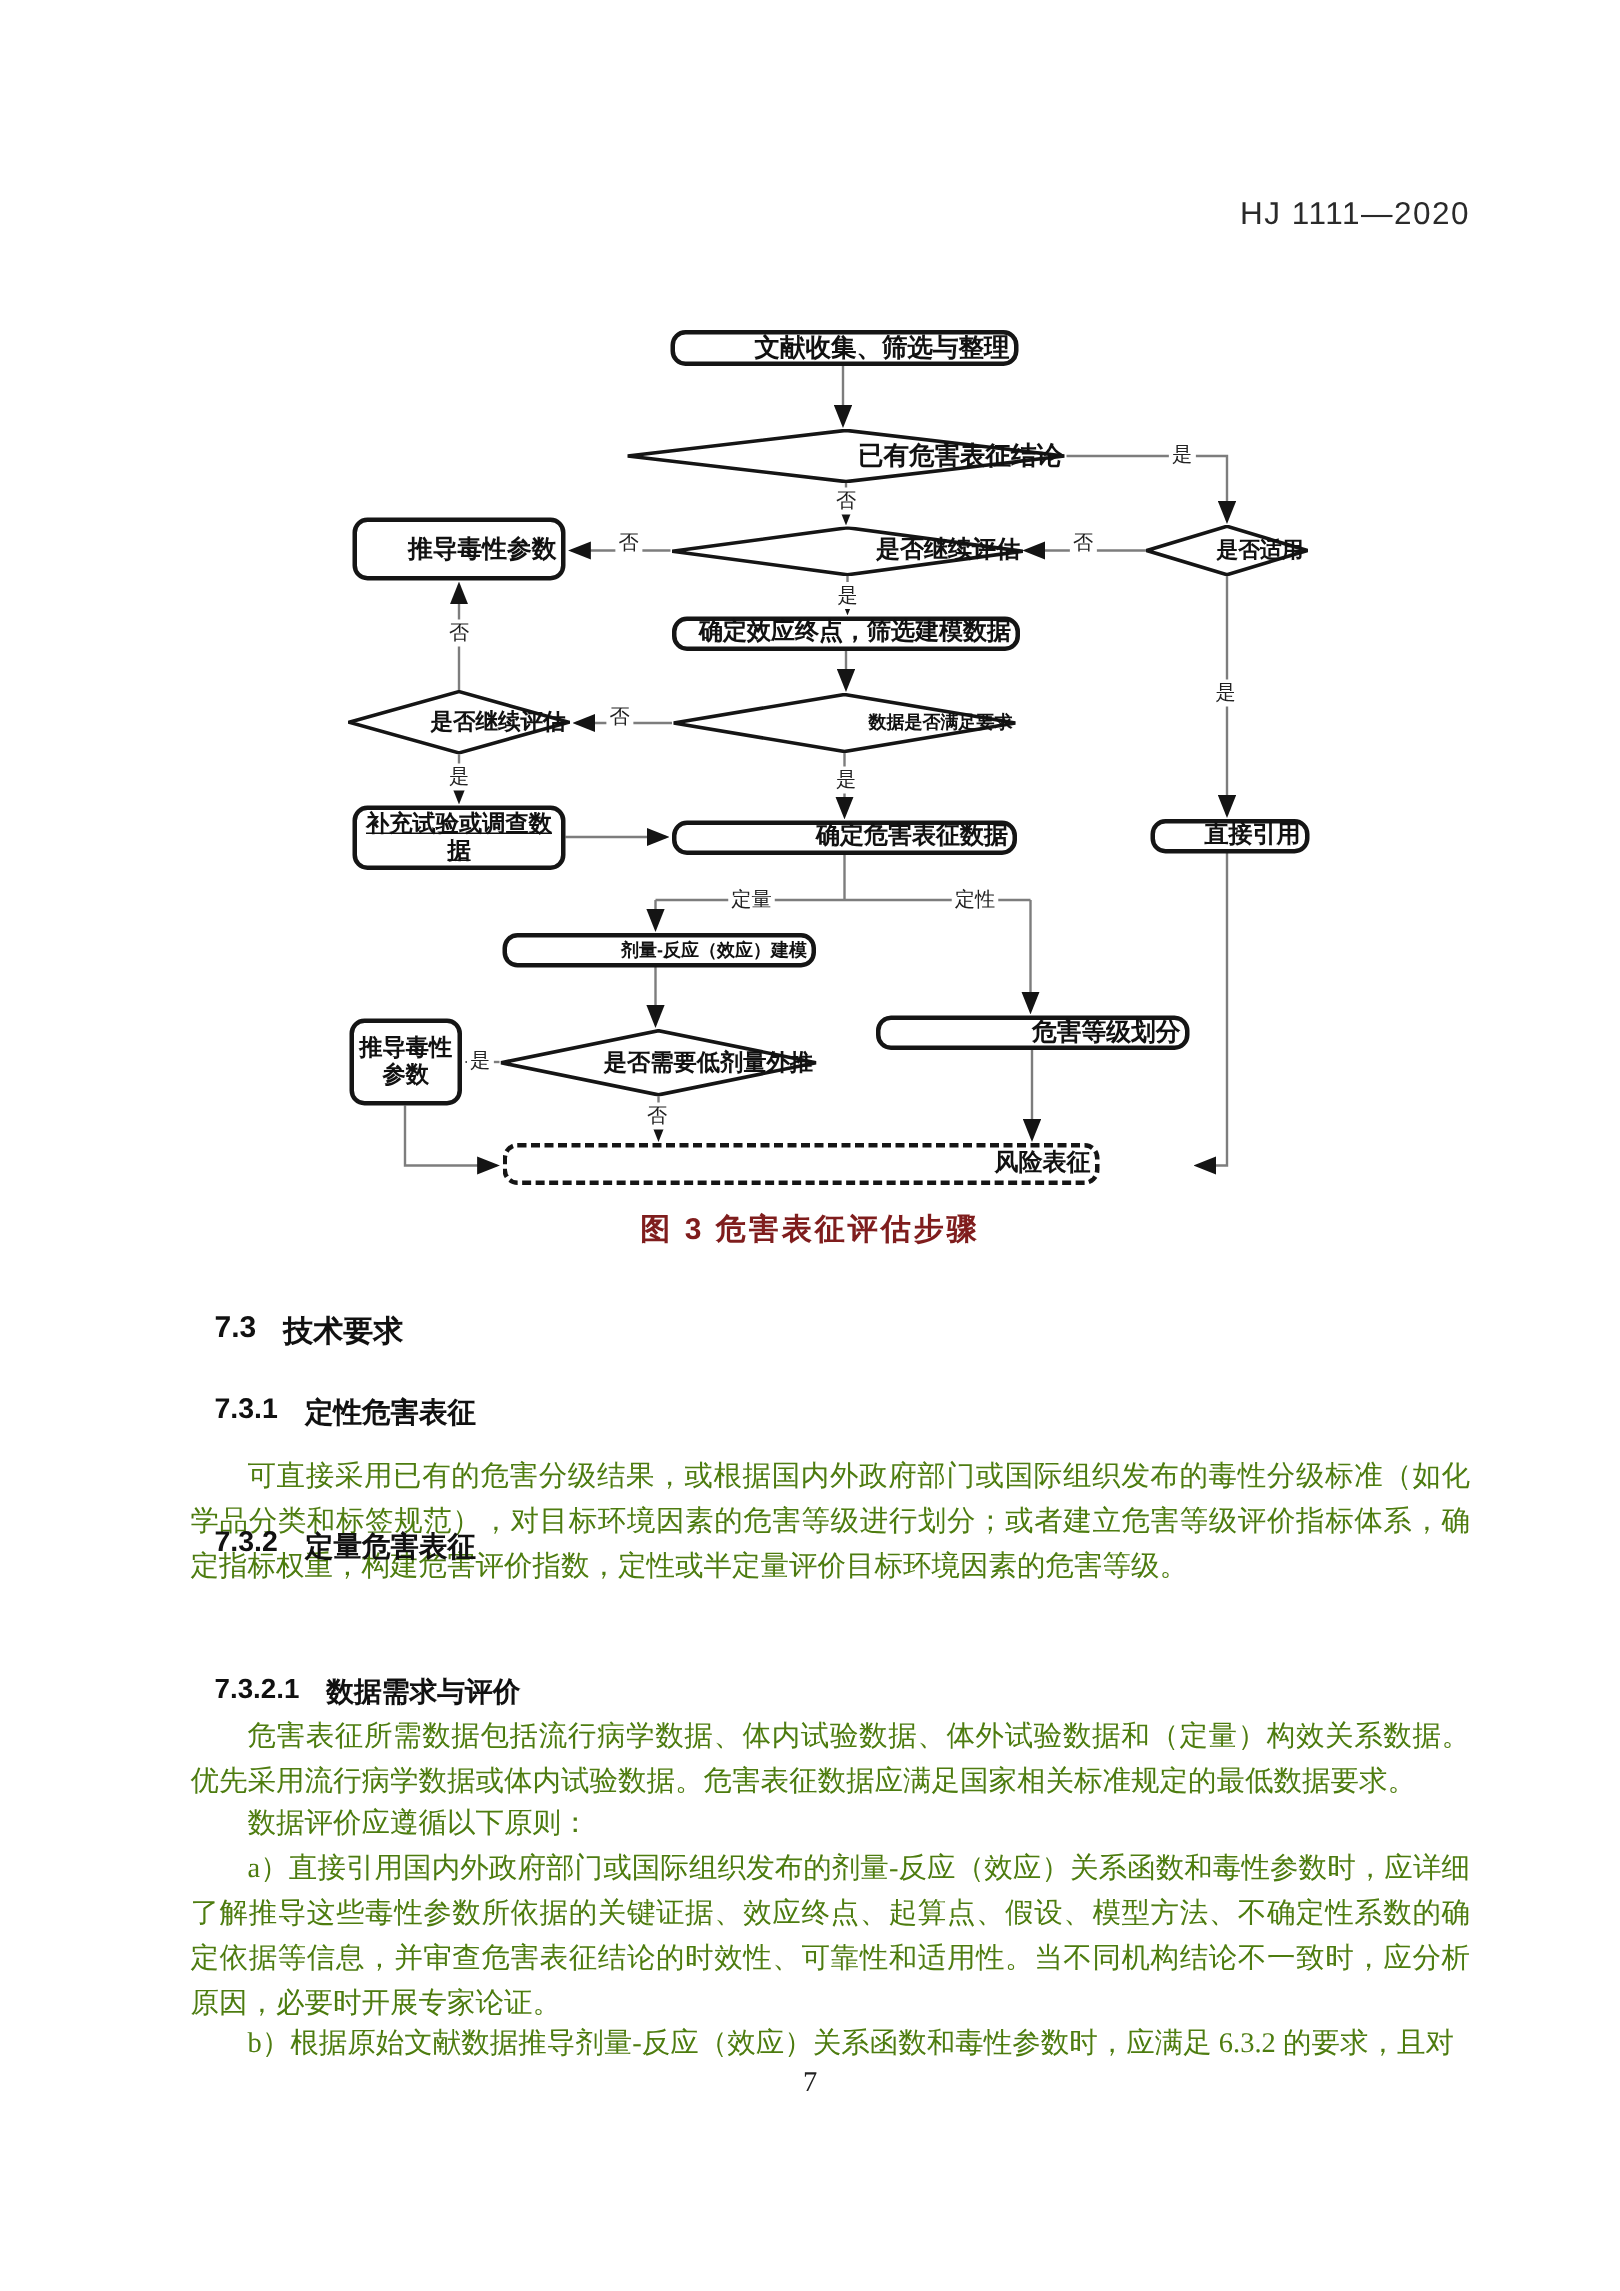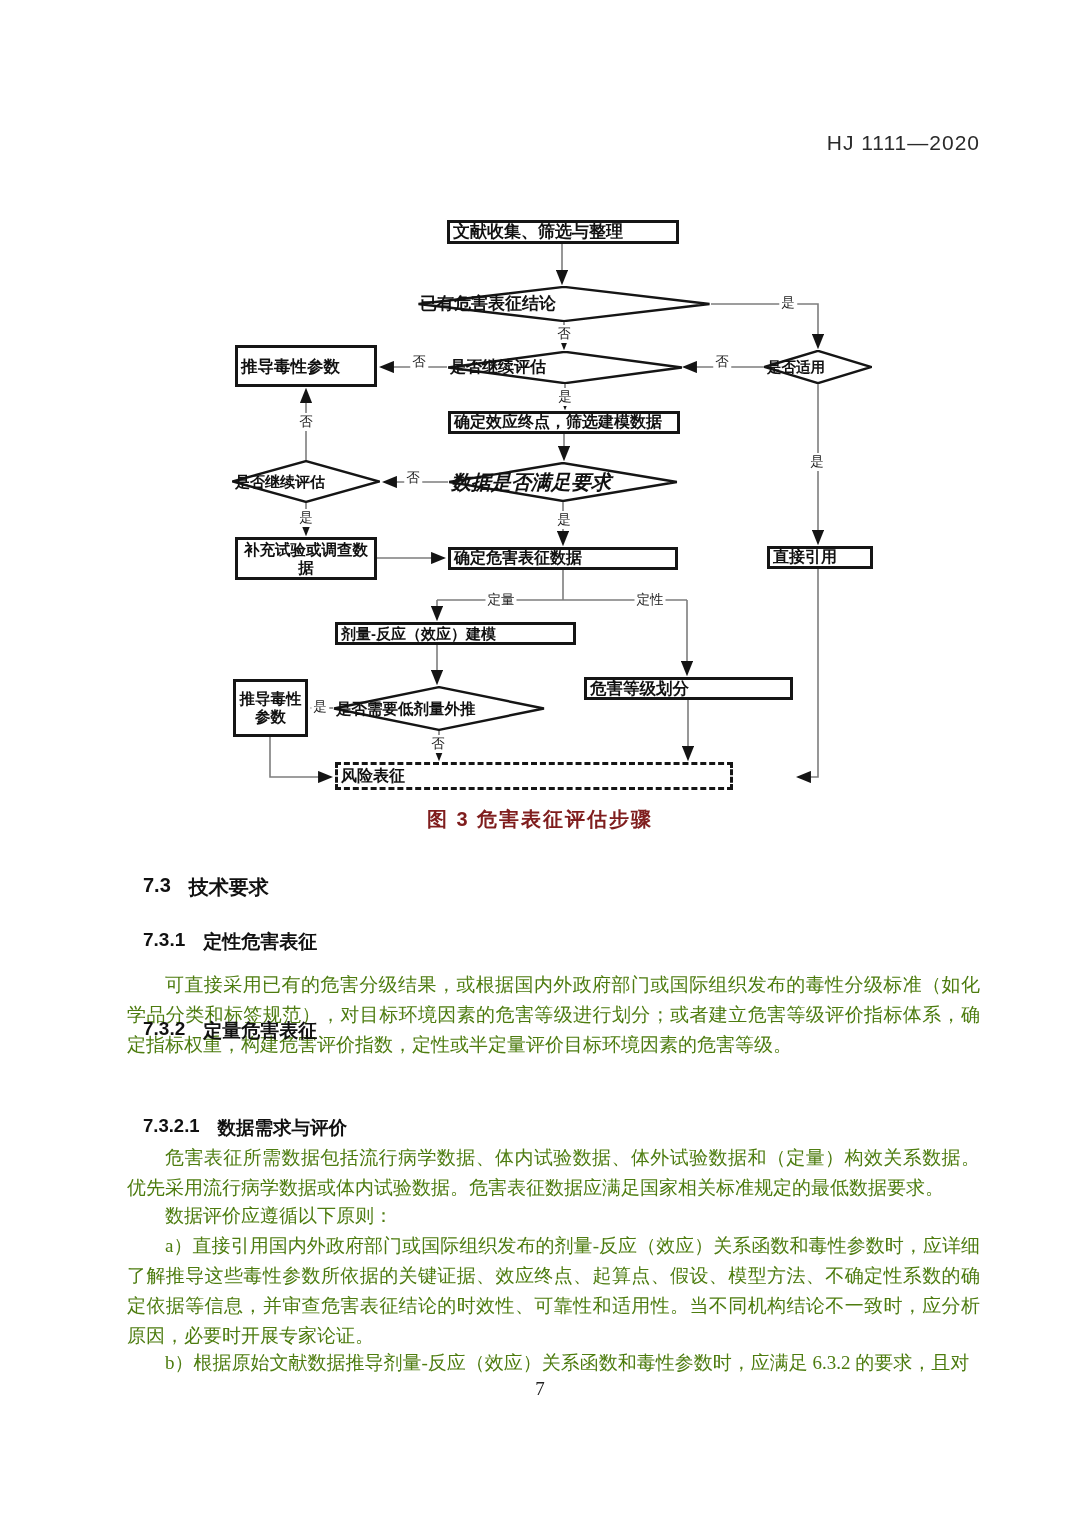--- a/index.html
+++ b/index.html
@@ -15,23 +15,24 @@
   .doc-header{
     position:absolute;top:131px;right:100px;
     font-size:21px;letter-spacing:1px;color:#2a2a2a;
     font-family:"Liberation Sans","DejaVu Sans",sans-serif;
   }
   
   .flowchart{position:absolute;left:0;top:0;width:1080px;height:810px;}
   .connectors{position:absolute;left:0;top:0;z-index:1;}
   .node{
     position:absolute;z-index:2;
-    display:flex;align-items:center;justify-content:flex-start;
+    display:flex;align-items:center;justify-content:flex-end;
     text-align:center;font-weight:600;color:#111;
     line-height:1.15;
+    border-radius:10px;
   }
   .node span{position:relative;z-index:2;word-break:break-all;padding:0 3px;}
   .process{background:#fff;border:3px solid #151515;box-sizing:border-box;}
   .diamond{background:transparent;}
   .diamond .shape{position:absolute;left:0;top:0;width:100%;height:100%;z-index:1;}
   .dashed{background:#fff;border:3px dashed #151515;box-sizing:border-box;}
   .edge-label{
     position:absolute;z-index:3;transform:translate(-50%,-50%);
     background:#fff;padding:0 2px;font-size:13.5px;color:#222;
     font-weight:400;white-space:nowrap;
@@ -106,33 +107,33 @@
     </div>
 
     <div class="node process" style="left:235px;top:345px;width:142px;height:42px;font-size:16.5px;">
       <span>推导毒性参数</span>
     </div>
 
     <div class="node process" style="left:448px;top:411px;width:232px;height:23px;font-size:16px;">
       <span>确定效应终点，筛选建模数据</span>
     </div>
 
-    <div class="node process" style="left:235px;top:537px;width:142px;height:43px;font-size:15.5px;">
+    <div class="node process" style="left:235px;top:537px;width:142px;height:43px;font-size:15.5px;text-decoration:underline;">
       <span>补充试验或调查数据</span>
     </div>
 
     <div class="node process" style="left:448px;top:547px;width:230px;height:23px;font-size:16px;">
       <span>确定危害表征数据</span>
     </div>
 
     <div class="node process" style="left:767px;top:546px;width:106px;height:23px;font-size:16px;">
       <span>直接引用</span>
     </div>
 
-    <div class="node process" style="left:335px;top:622px;width:241px;height:23px;font-size:15px;">
+    <div class="node process" style="left:335px;top:622px;width:209px;height:23px;font-size:12px;">
       <span>剂量-反应（效应）建模</span>
     </div>
 
     <div class="node process" style="left:584px;top:677px;width:209px;height:23px;font-size:16.5px;">
       <span>危害等级划分</span>
     </div>
 
     <div class="node process" style="left:233px;top:679px;width:75px;height:58px;font-size:15.5px;">
       <span>推导毒性参数</span>
     </div>
@@ -151,21 +152,21 @@
       <span>是否继续评估</span>
     </div>
 
     <div class="node diamond" style="left:764px;top:350px;width:108px;height:34px;font-size:14.5px;">
       <svg class="shape" viewBox="0 0 100 40" preserveAspectRatio="none">
         <polygon points="0.5,20 50,1 99.5,20 50,39" fill="#ffffff" stroke="#151515" stroke-width="2.4" vector-effect="non-scaling-stroke"></polygon>
       </svg>
       <span>是否适用</span>
     </div>
 
-    <div class="node diamond" style="left:448px;top:462px;width:230px;height:40px;font-size:20px;font-style:italic;">
+    <div class="node diamond" style="left:448px;top:462px;width:230px;height:40px;font-size:12px;">
       <svg class="shape" viewBox="0 0 100 40" preserveAspectRatio="none">
         <polygon points="0.5,20 50,1 99.5,20 50,39" fill="#ffffff" stroke="#151515" stroke-width="2.4" vector-effect="non-scaling-stroke"></polygon>
       </svg>
       <span>数据是否满足要求</span>
     </div>
 
     <div class="node diamond" style="left:232px;top:460px;width:148px;height:43px;font-size:15px;">
       <svg class="shape" viewBox="0 0 100 40" preserveAspectRatio="none">
         <polygon points="0.5,20 50,1 99.5,20 50,39" fill="#ffffff" stroke="#151515" stroke-width="2.4" vector-effect="non-scaling-stroke"></polygon>
       </svg>

